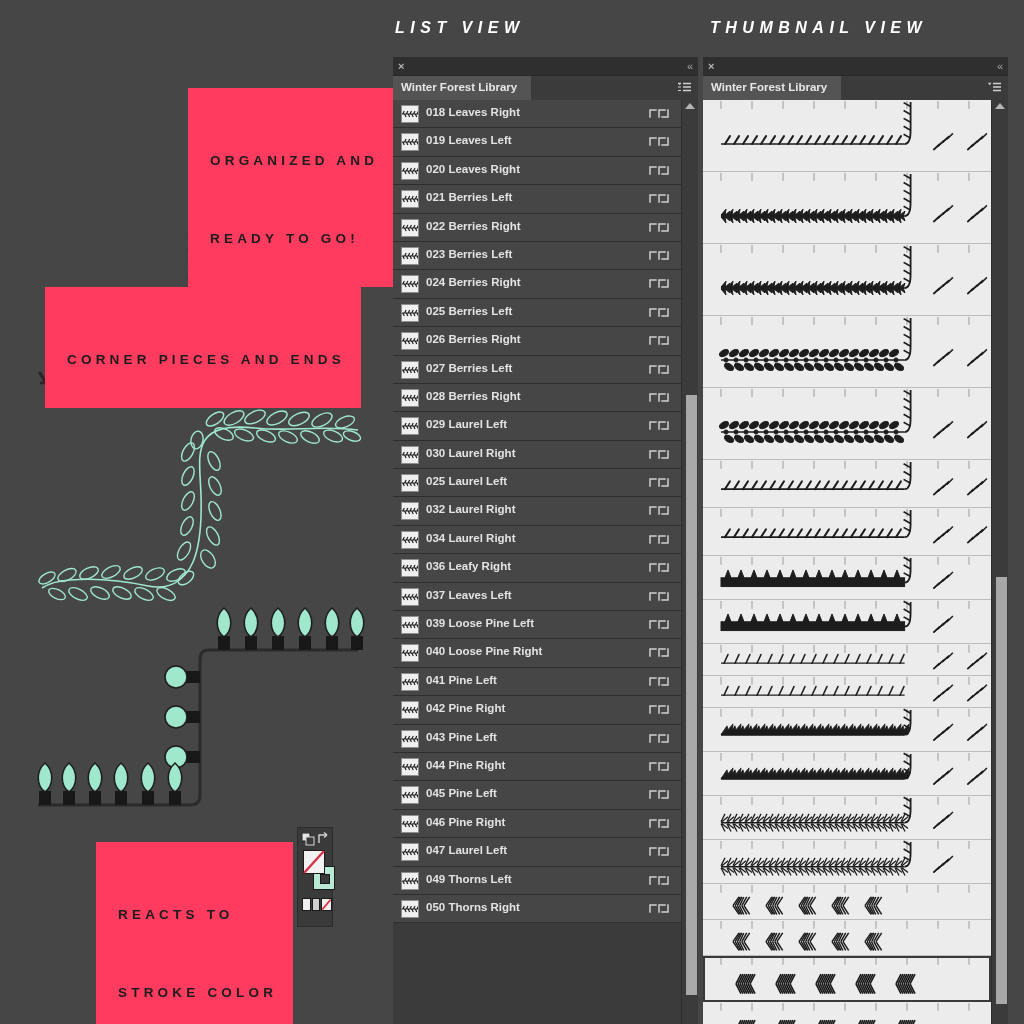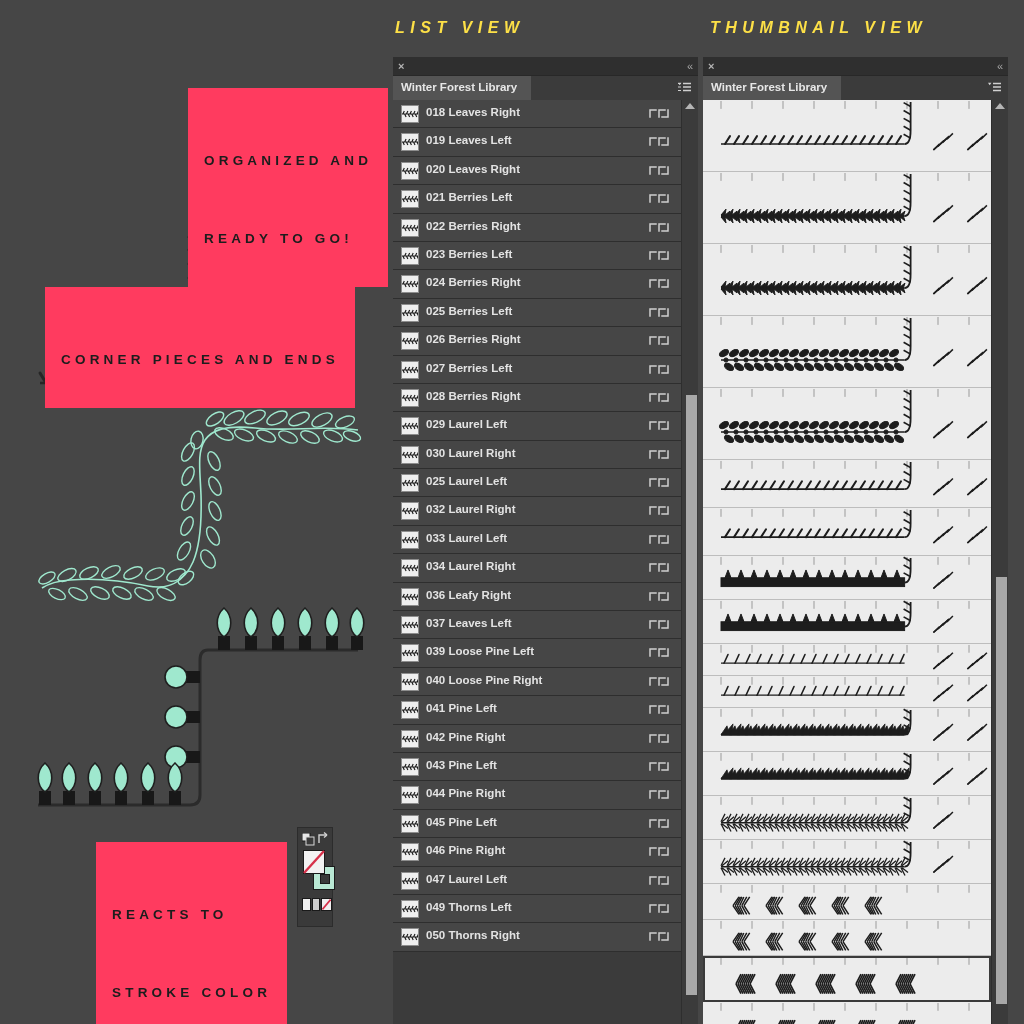--- a/index.html
+++ b/index.html
@@ -8,40 +8,40 @@
   body {
     background:#464646;
     font-family:"Liberation Sans", sans-serif;
     position:relative;
     -webkit-font-smoothing:antialiased;
   }
 
   
   .caption {
     position:absolute;
-    color:#fde047;
+    color:#ffffff;
     font-style:italic;
     font-weight:700;
     font-size:16px;
     letter-spacing:5.5px;
     white-space:nowrap;
   }
   #cap-list { left:395px; top:19px; }
   #cap-thumb { left:710px; top:19px; }
 
   
   .callout {
     position:absolute;
     background:#ff3b5f;
     color:#1d1d1d;
     font-weight:700;
     font-size:13.5px;
     letter-spacing:4.2px;
     line-height:26px;
-    padding:8px 16px 9px 16px;
+    padding:8px 16px 9px 22px;
     white-space:pre;
   }
   #callout-organized { left:188px; top:88px; }
   #callout-corner    { left:45px;  top:287px; }
   #callout-reacts    { left:96px;  top:842px; }
 
   
   #artwork { position:absolute; left:0; top:0; width:390px; height:1024px; }
 
   
@@ -569,31 +569,20 @@
             <path d="M1,2 L1,9 M1,2 L7,2 M10,2 L10,9 M10,2 L16,2 M19,2 L19,9 M13,9 L19,9" stroke="#cfcfcf" stroke-width="1.5" fill="none" stroke-linecap="square"></path>
           </svg>
         </div>
         <div class="list-row">
           <div class="thumb">
             <svg viewBox="0 0 18 18" style="width: 100%; height: 100%; display: block;">
               <path d="M1,9 L2.6,5.6 M3,9 L4.6,12.4 M5,9 L6.6,5.6 M7,9 L8.6,12.4 M9,9 L10.6,5.6 M11,9 L12.6,12.4 M13,9 L14.6,5.6 M15,9 L16.6,12.4 M17,9 L18.6,5.6 M0,9 L18,9" stroke="#1b1b1b" stroke-width="1.3" fill="none"></path>
             </svg>
           </div>
           <div class="label">032 Laurel Right</div>
-          <svg class="corner-glyph" viewBox="0 0 22 12">
-            <path d="M1,2 L1,9 M1,2 L7,2 M10,2 L10,9 M10,2 L16,2 M19,2 L19,9 M13,9 L19,9" stroke="#cfcfcf" stroke-width="1.5" fill="none" stroke-linecap="square"></path>
-          </svg>
-        </div>
-        <div class="list-row">
-          <div class="thumb">
-            <svg viewBox="0 0 18 18" style="width: 100%; height: 100%; display: block;">
-              <path d="M1,9 L2.6,12.4 M3,9 L4.6,5.6 M5,9 L6.6,12.4 M7,9 L8.6,5.6 M9,9 L10.6,12.4 M11,9 L12.6,5.6 M13,9 L14.6,12.4 M15,9 L16.6,5.6 M17,9 L18.6,12.4 M0,9 L18,9" stroke="#1b1b1b" stroke-width="1.3" fill="none"></path>
-            </svg>
-          </div>
-          <div class="label">033 Laurel Left</div>
           <svg class="corner-glyph" viewBox="0 0 22 12">
             <path d="M1,2 L1,9 M1,2 L7,2 M10,2 L10,9 M10,2 L16,2 M19,2 L19,9 M13,9 L19,9" stroke="#cfcfcf" stroke-width="1.5" fill="none" stroke-linecap="square"></path>
           </svg>
         </div>
         <div class="list-row">
           <div class="thumb">
             <svg viewBox="0 0 18 18" style="width: 100%; height: 100%; display: block;">
               <path d="M1,9 L2.6,5.6 M3,9 L4.6,12.4 M5,9 L6.6,5.6 M7,9 L8.6,12.4 M9,9 L10.6,5.6 M11,9 L12.6,12.4 M13,9 L14.6,5.6 M15,9 L16.6,12.4 M17,9 L18.6,5.6 M0,9 L18,9" stroke="#1b1b1b" stroke-width="1.3" fill="none"></path>
             </svg>
           </div>

